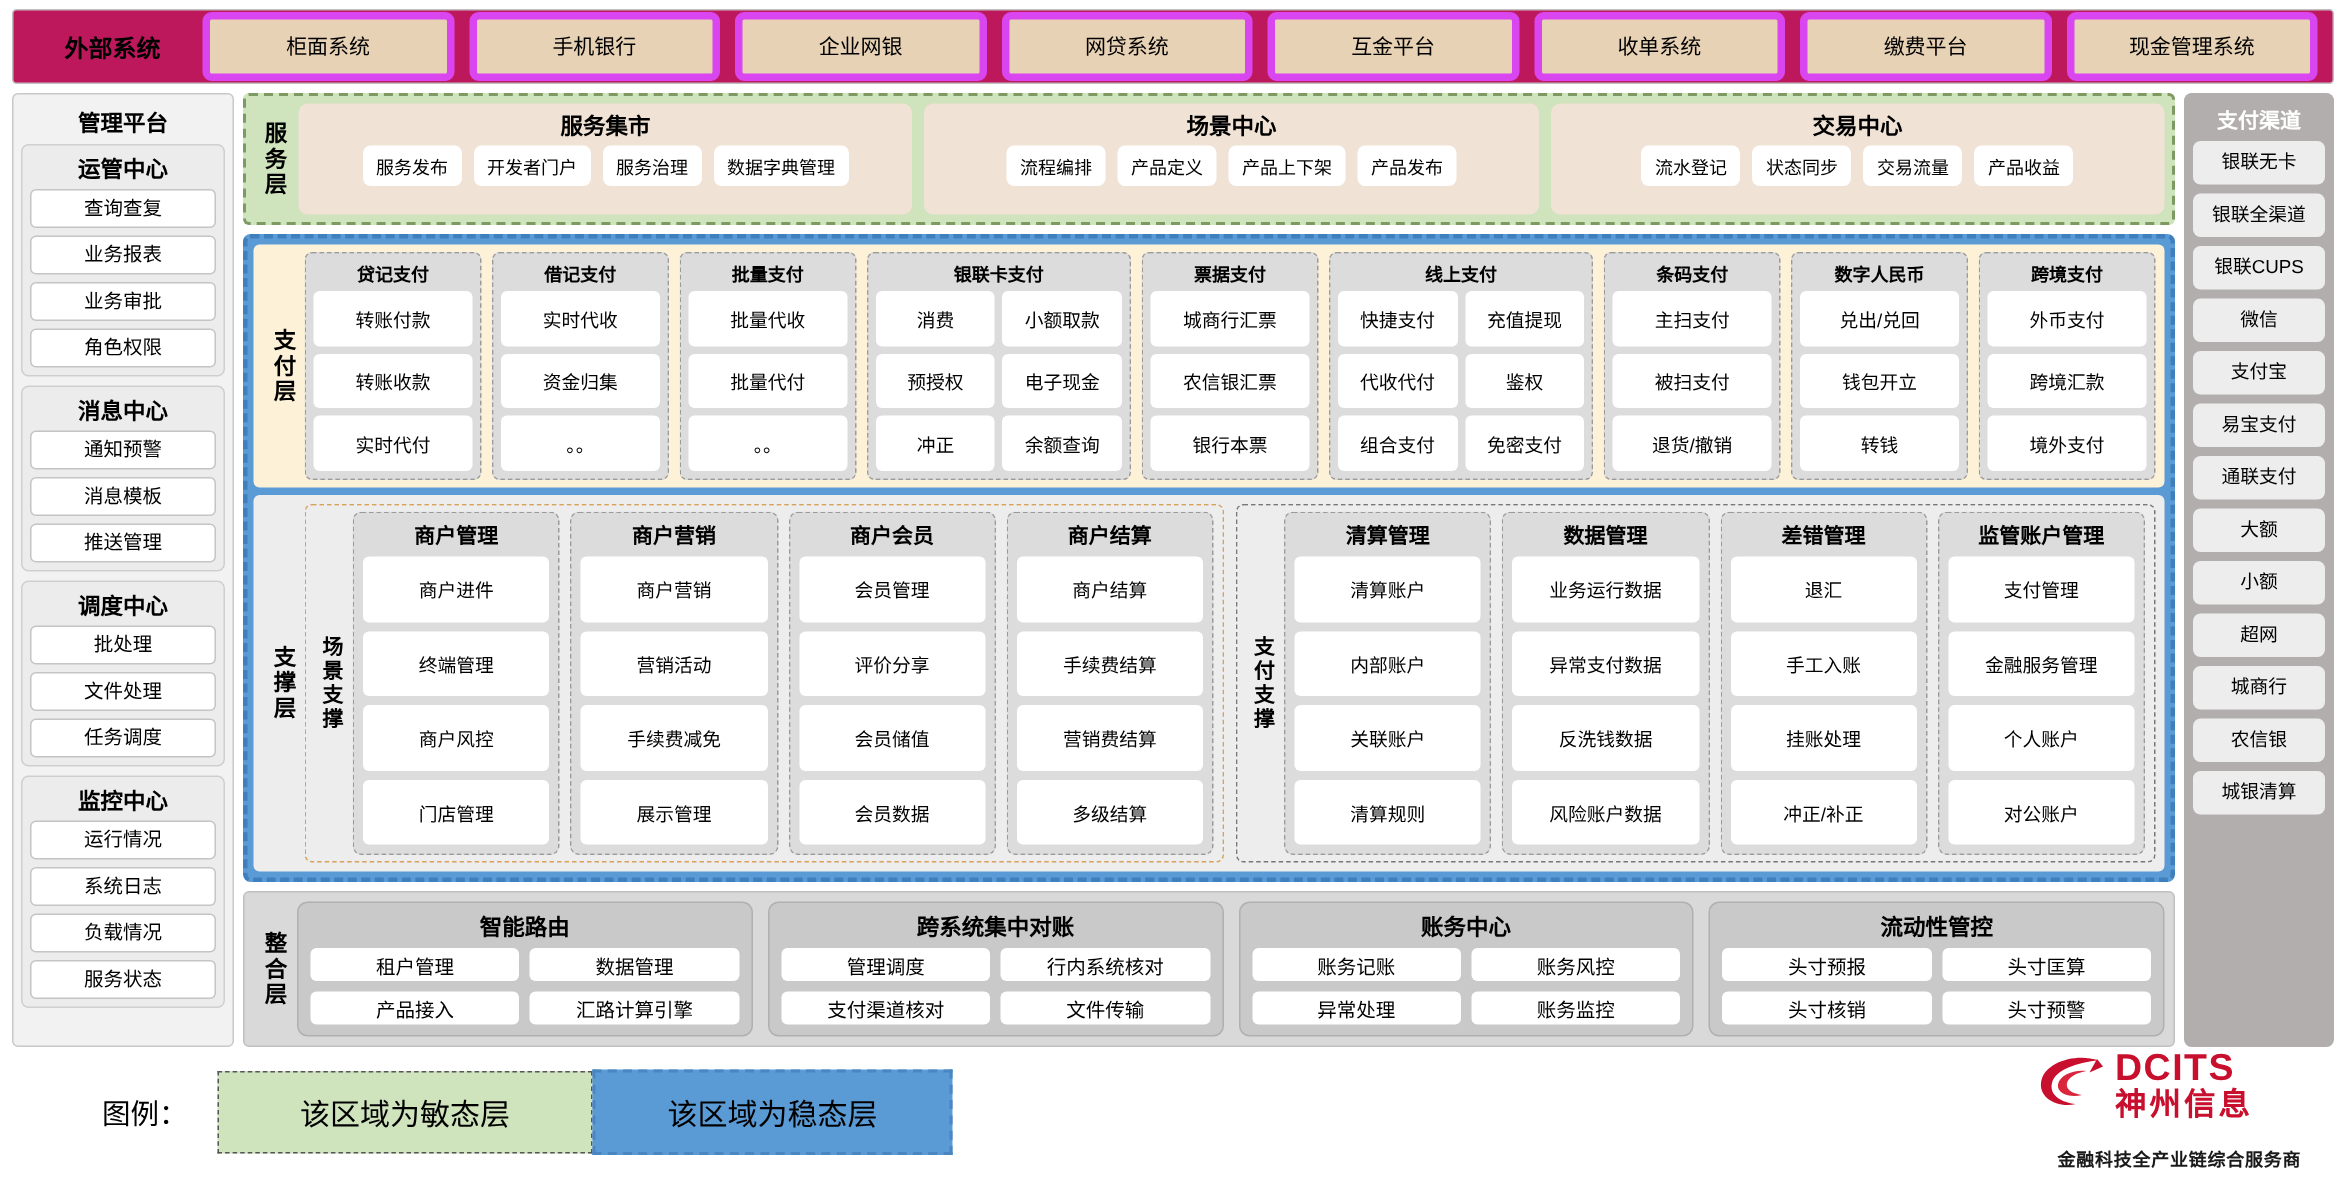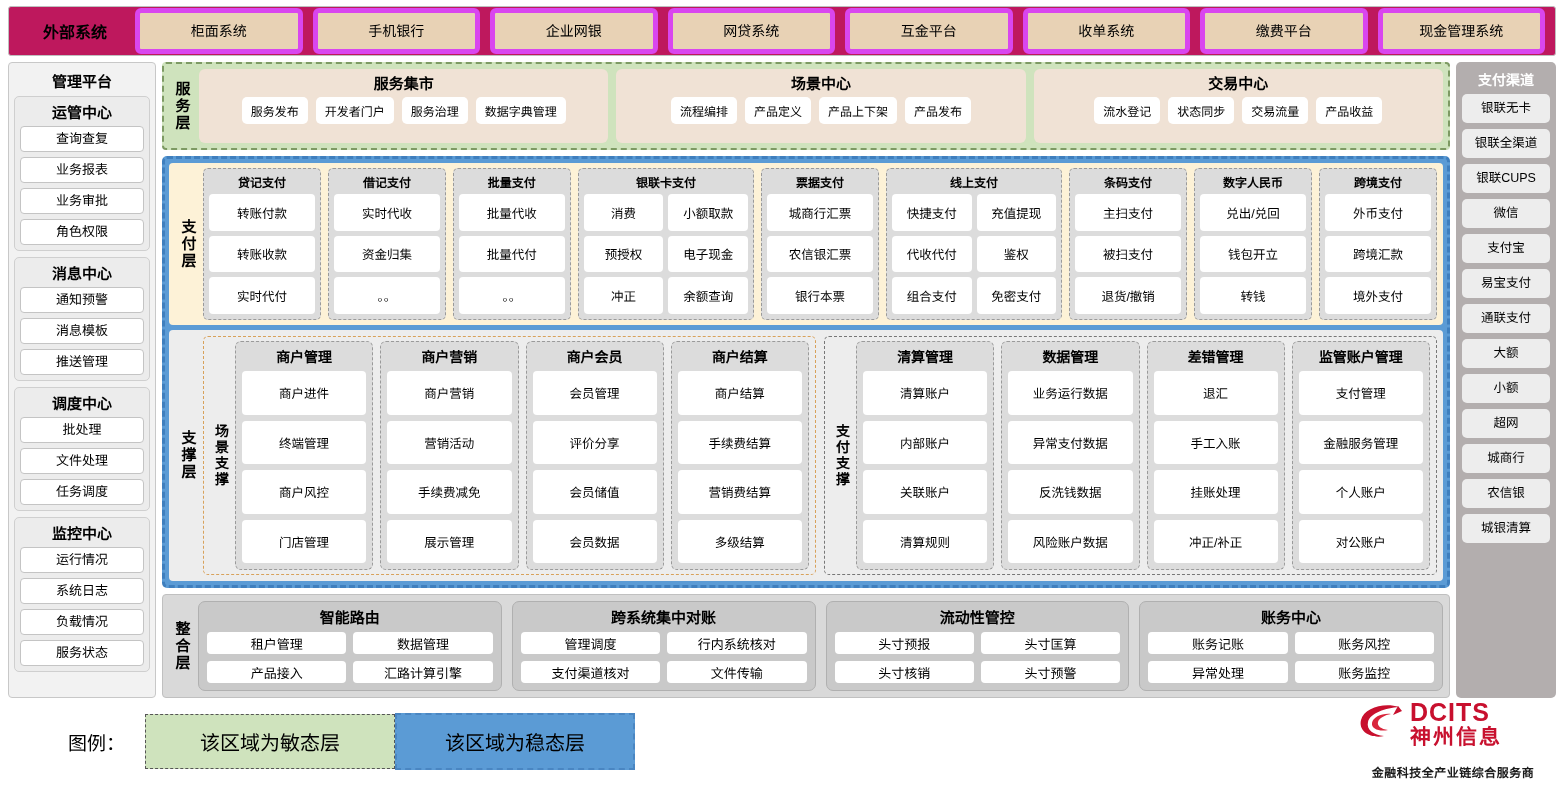--- a/index.html
+++ b/index.html
@@ -451,35 +451,35 @@
             <div class="int-group">
               <div class="int-group-title">跨系统集中对账</div>
               <div class="int-grid">
                 <div class="cell">管理调度</div>
                 <div class="cell">行内系统核对</div>
                 <div class="cell">支付渠道核对</div>
                 <div class="cell">文件传输</div>
               </div>
             </div>
             <div class="int-group">
+              <div class="int-group-title">账务中心</div>
+              <div class="int-grid">
+                <div class="cell">账务记账</div>
+                <div class="cell">账务风控</div>
+                <div class="cell">异常处理</div>
+                <div class="cell">账务监控</div>
+              </div>
+            </div>
+            <div class="int-group">
               <div class="int-group-title">流动性管控</div>
               <div class="int-grid">
                 <div class="cell">头寸预报</div>
                 <div class="cell">头寸匡算</div>
                 <div class="cell">头寸核销</div>
                 <div class="cell">头寸预警</div>
-              </div>
-            </div>
-            <div class="int-group">
-              <div class="int-group-title">账务中心</div>
-              <div class="int-grid">
-                <div class="cell">账务记账</div>
-                <div class="cell">账务风控</div>
-                <div class="cell">异常处理</div>
-                <div class="cell">账务监控</div>
               </div>
             </div>
           </div>
       </div>
 
     </div>
 
     <div class="chan">
       <div class="chan-title">支付渠道</div>
       <div id="chan-items">

